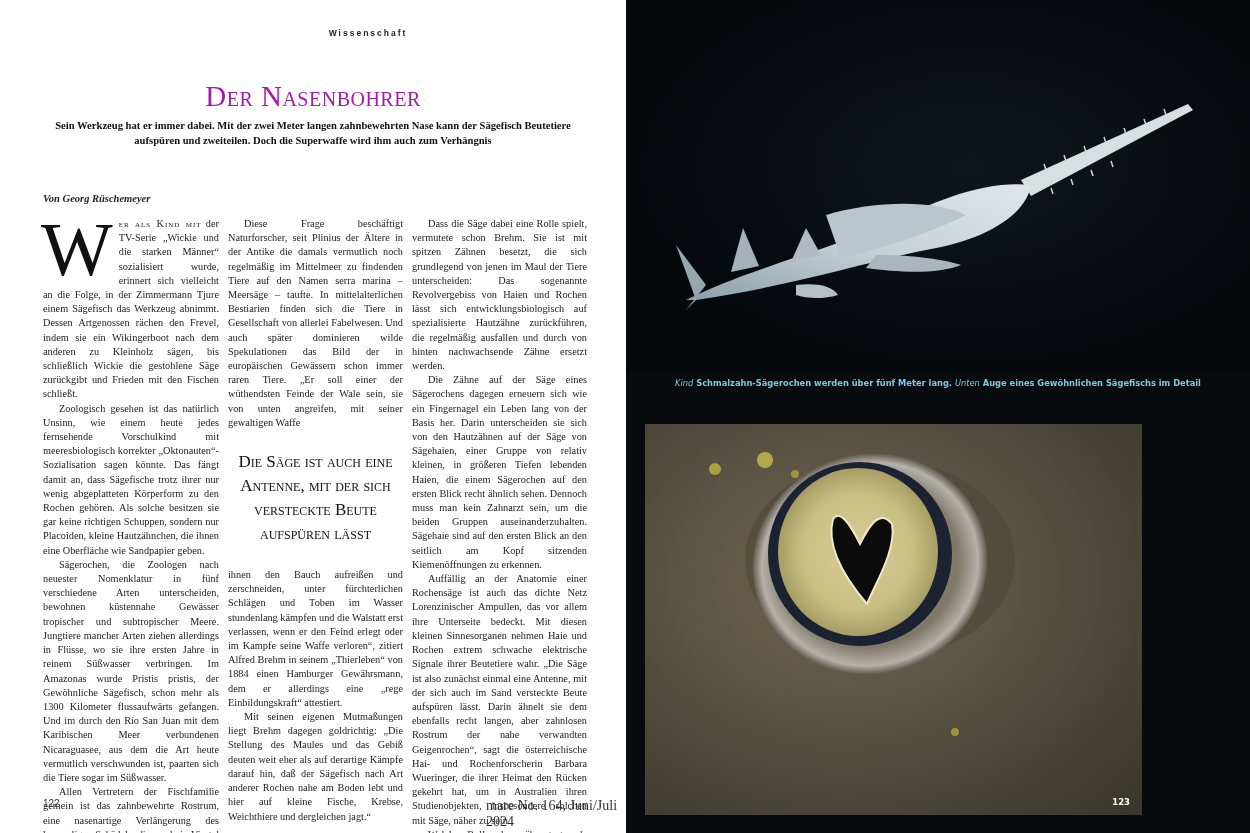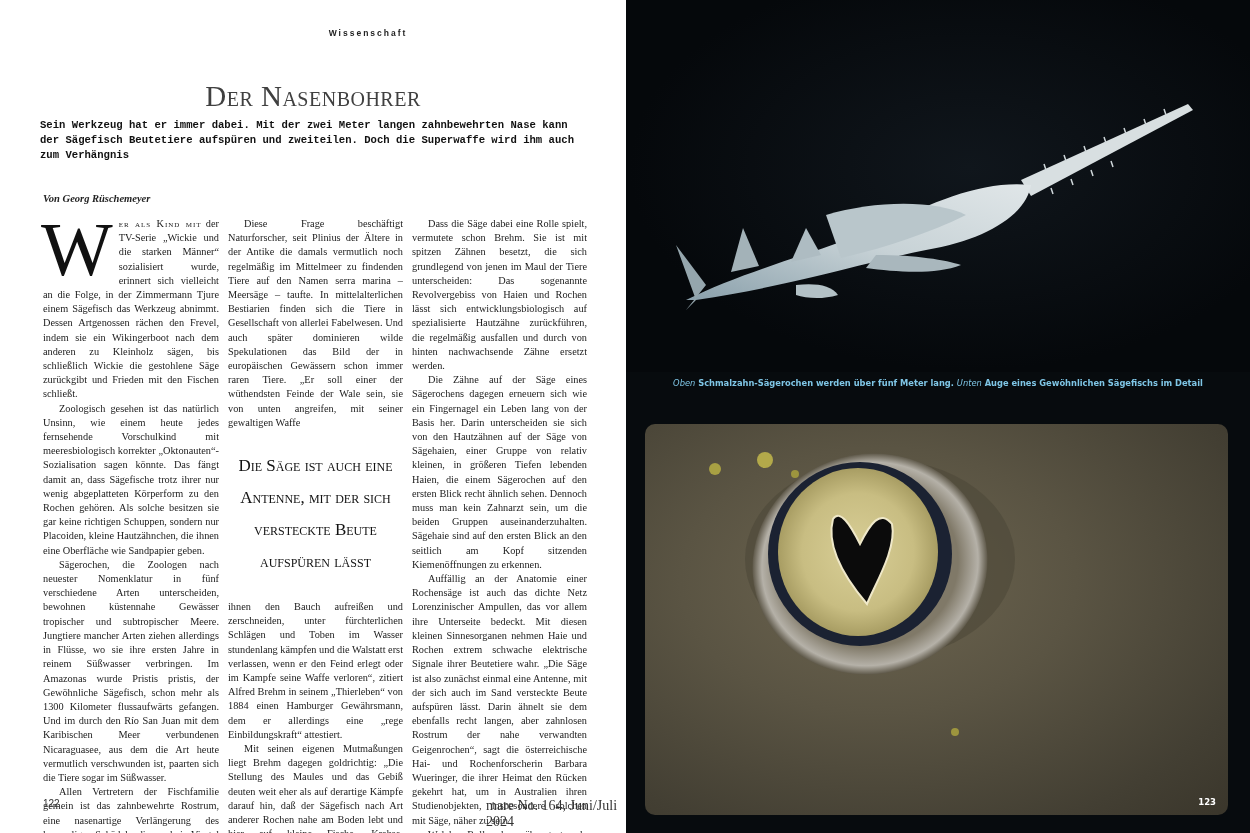--- a/index.html
+++ b/index.html
@@ -1,37 +1,37 @@
 <!DOCTYPE html>
 <html><head>
 <meta charset="utf-8">
 <style>
   html,body{margin:0;padding:0;}
   body{width:1250px;height:833px;overflow:hidden;background:#fff;position:relative;font-family:"DejaVu Serif",serif;}
   .page-left{position:absolute;left:0;top:0;width:626px;height:833px;background:#fff;}
   .page-right{position:absolute;left:626px;top:0;width:624px;height:833px;background:#070b0e;}
   .section{position:absolute;top:28px;left:0;width:736px;text-align:center;font-family:"Liberation Sans",sans-serif;font-size:8.5px;font-weight:bold;letter-spacing:2px;color:#222;}
-  .title{position:absolute;top:80px;left:0;width:626px;text-align:center;font-family:"Liberation Serif",serif;font-size:29px;font-variant:small-caps;letter-spacing:0.5px;color:#404040;}
-  .subtitle{position:absolute;top:118px;left:40px;width:546px;font-family:Liberation Mono, monospace;font-size:10.6px;font-weight:bold;line-height:15px;color:#111;}
+  .title{position:absolute;top:80px;left:0;width:626px;text-align:center;font-family:"Liberation Serif",serif;font-size:29px;font-variant:small-caps;letter-spacing:0.5px;color:#a21caf;}
+  .subtitle{position:absolute;top:118px;left:40px;width:546px;text-align:center;font-family:Liberation Serif, serif;font-size:10.6px;font-weight:bold;line-height:15px;color:#111;}
   .byline{position:absolute;top:193px;left:43px;font-family:"Liberation Serif",serif;font-style:italic;font-size:10.5px;color:#222;font-weight:bold;}
   .col{position:absolute;top:217px;width:175px;font-family:"Liberation Serif",serif;font-size:10.3px;line-height:14.2px;color:#1b1b1b;text-align:justify;hyphens:auto;}
   .col p{margin:0;text-indent:16px;}
   .col p.noind{text-indent:0;}
   .col1{left:43px;width:176px;}
   .col2{left:228px;}
   .col3{left:412px;}
   .dropcap{float:left;font-family:"Liberation Serif",serif;font-size:76px;line-height:60px;margin:2px 6px 0 -2px;color:#111;}
   .leadcaps{font-variant:small-caps;letter-spacing:1px;}
-  .pull{margin:20px 0 22px 0;text-align:center;font-family:"Liberation Serif",serif;font-size:17px;line-height:32px;font-variant:small-caps;color:#111;}
+  .pull{margin:20px 0 22px 0;text-align:center;font-family:"Liberation Serif",serif;font-size:17px;line-height:24px;font-variant:small-caps;color:#111;}
   .folio-left{position:absolute;left:43px;top:798px;font-family:Liberation Sans, sans-serif;font-size:10px;color:#333;}
   .footer-right{position:absolute;left:486px;top:798px;font-family:"Liberation Serif",serif;font-size:14px;color:#333;}
   .photo-top{position:absolute;left:0;top:0;width:624px;height:372px;background:radial-gradient(ellipse at 55% 45%,#10161c 0%,#05080b 70%);overflow:hidden;}
   .caption{position:absolute;left:0;top:378px;width:624px;text-align:center;font-family:"DejaVu Sans",sans-serif;font-size:8.3px;font-weight:bold;color:#7fc6e6;}
   .caption i{font-weight:normal;}
-  .photo-bottom{position:absolute;left:19px;top:424px;width:583px;height:391px;overflow:hidden;background:radial-gradient(ellipse at 40% 40%,#6d6550 0%,#5a5443 40%,#433f33 80%,#3a362b 100%);border-radius:10px;}
+  .photo-bottom{position:absolute;left:19px;top:424px;width:497px;height:391px;overflow:hidden;background:radial-gradient(ellipse at 40% 40%,#6d6550 0%,#5a5443 40%,#433f33 80%,#3a362b 100%);}
   .folio-right{position:absolute;right:12px;bottom:8px;font-family:"DejaVu Sans",sans-serif;font-size:8.5px;font-weight:bold;color:#fff;}
 </style>
 </head>
 <body>
 
 <div class="page-left">
   <div class="section">Wissenschaft</div>
   <div class="title">Der Nasenbohrer</div>
   <div class="subtitle">Sein Werkzeug hat er immer dabei. Mit der zwei Meter langen zahnbewehrten Nase kann der Sägefisch Beutetiere aufspüren und zweiteilen. Doch die Superwaffe wird ihm auch zum Verhängnis</div>
   <div class="byline">Von Georg Rüschemeyer</div>
@@ -93,21 +93,21 @@
       <path d="M250,255 C290,255 320,260 335,265 C310,275 270,272 240,268 Z" fill="#a9b7bd"></path>
 
       <path d="M165,262 L180,228 L195,255 Z" fill="#aebcc2"></path>
       <path d="M105,272 L117,228 L133,266 Z" fill="#a3b2b8"></path>
 
       <path d="M70,300 L50,245 L80,285 L60,310 Z" fill="#95a6ad"></path>
       <path d="M170,285 C190,283 205,285 212,295 C195,300 180,298 170,295 Z" fill="#b3c1c6"></path>
     </svg>
   </div>
   <div class="caption">
-    <i>Oben</i>
+    <i>Kind</i>
     <span>Schmalzahn-Sägerochen werden über fünf Meter lang.</span>
     <i>Unten</i>
     <span>Auge eines Gewöhnlichen Sägefischs im Detail</span>
   </div>
   <div class="photo-bottom">
     <svg width="583" height="391" viewBox="0 0 583 391">
       <defs>
         <radialGradient id="iris" cx="0.5" cy="0.5" r="0.5">
           <stop offset="0" stop-color="#d9cf97"></stop>
           <stop offset="0.7" stop-color="#c8bd82"></stop>

